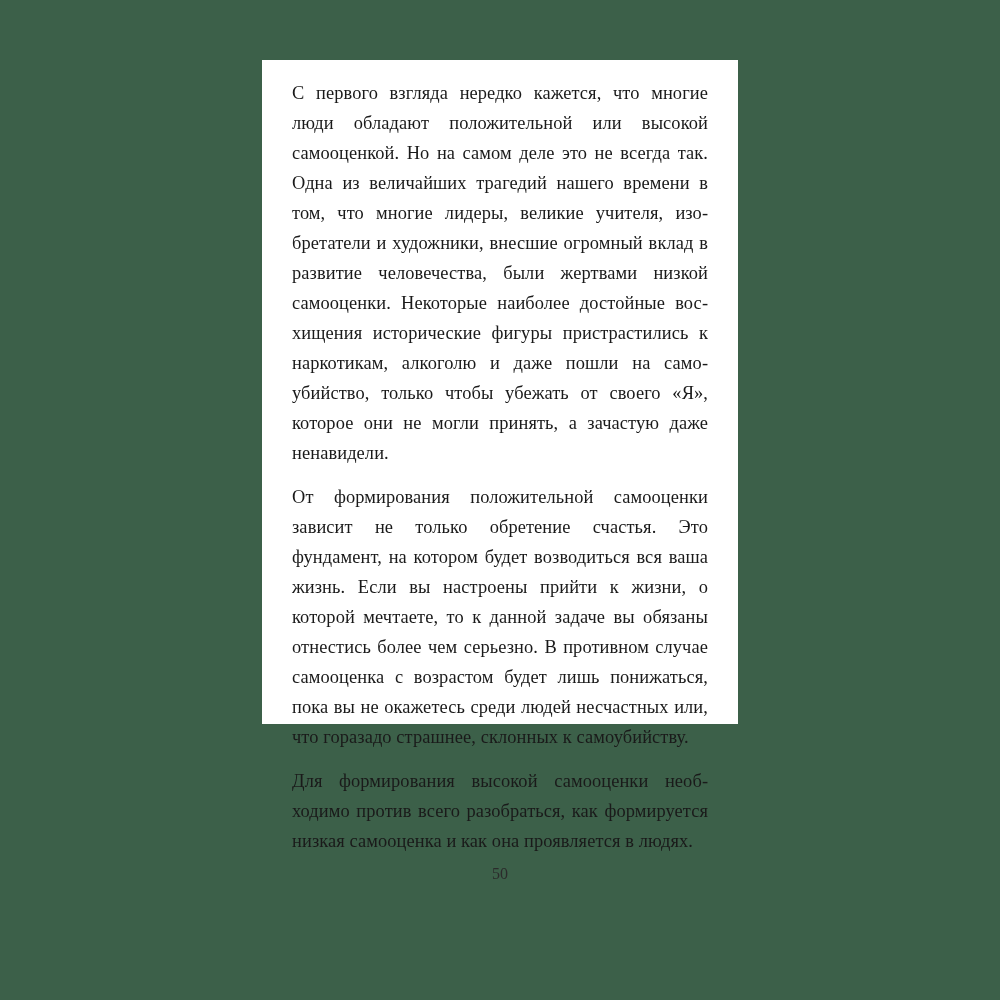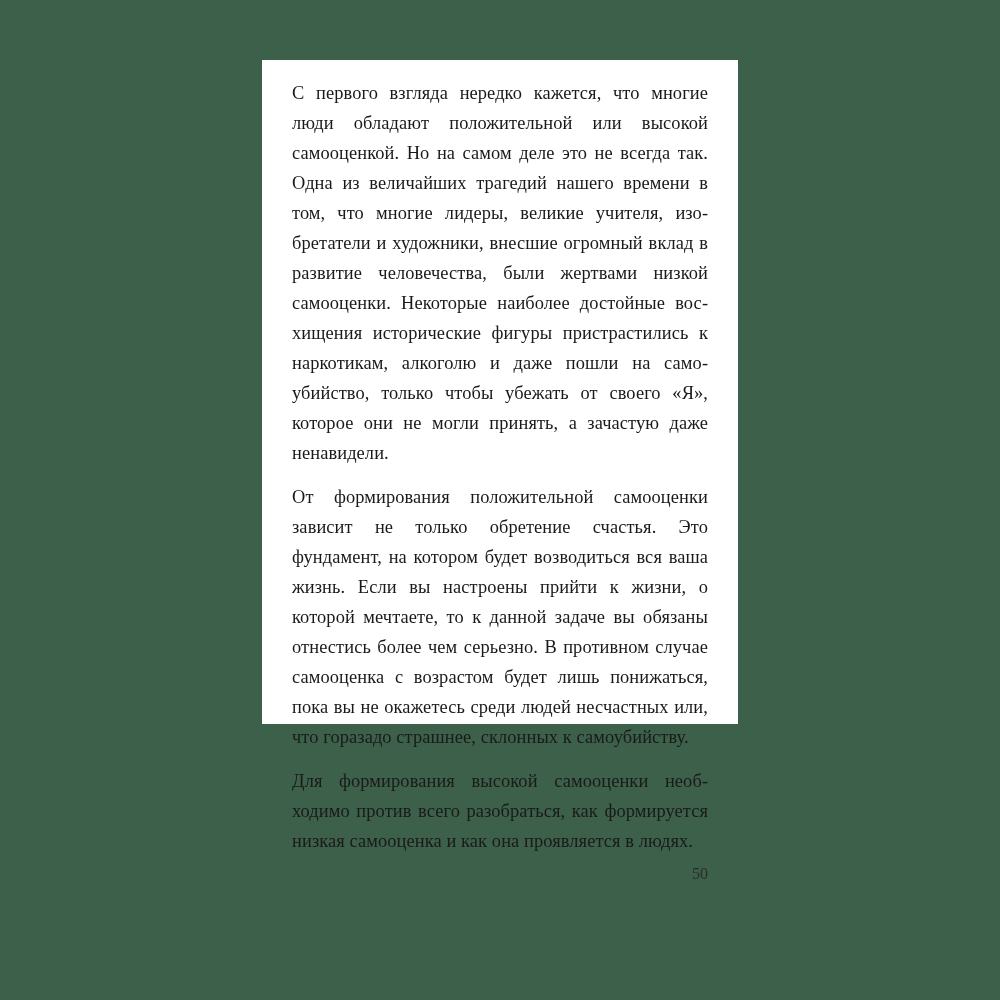--- a/index.html
+++ b/index.html
@@ -49,21 +49,21 @@
   p.para:last-child {
     margin-bottom: 0;
   }
   #page-footer {
     margin-top: auto;
     padding-top: 10px;
   }
   .folio {
     font-size: 16px;
     color: #2b2b2b;
-    text-align: right;
+    text-align: center;
     line-height: 1;
   }
 </style>
 </head>
 <body style="background: rgb(60, 96, 73);">
 
 <div id="viewer">
   <div id="page" style="background: rgb(255, 255, 255);">
     <div id="page-body">
       <p class="para">С первого взгляда нередко кажется, что многие люди обладают положительной или высокой самооценкой. Но на самом деле это не всегда так. Одна из величайших трагедий нашего времени в том, что многие лидеры, великие учителя, изо­бретатели и художники, внесшие огромный вклад в развитие человечества, были жертвами низкой самооценки. Некоторые наиболее достойные вос­хищения исторические фигуры пристрастились к наркотикам, алкоголю и даже пошли на само­убийство, только чтобы убежать от своего «Я», которое они не могли принять, а зачастую даже ненавидели.</p>

